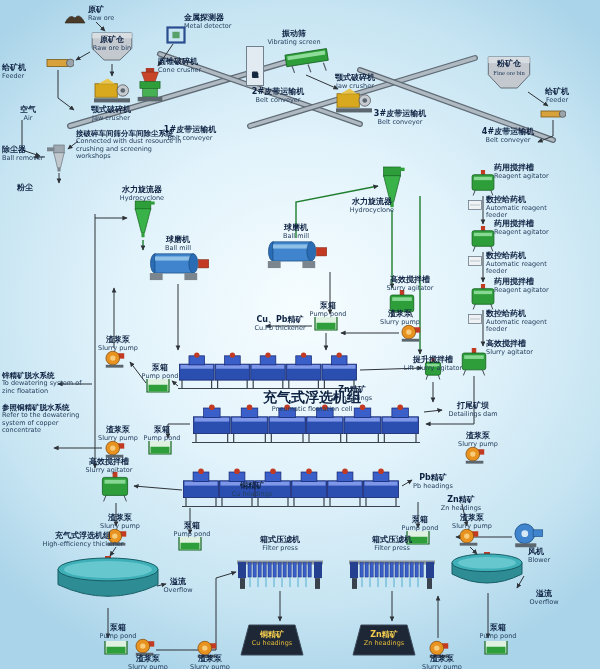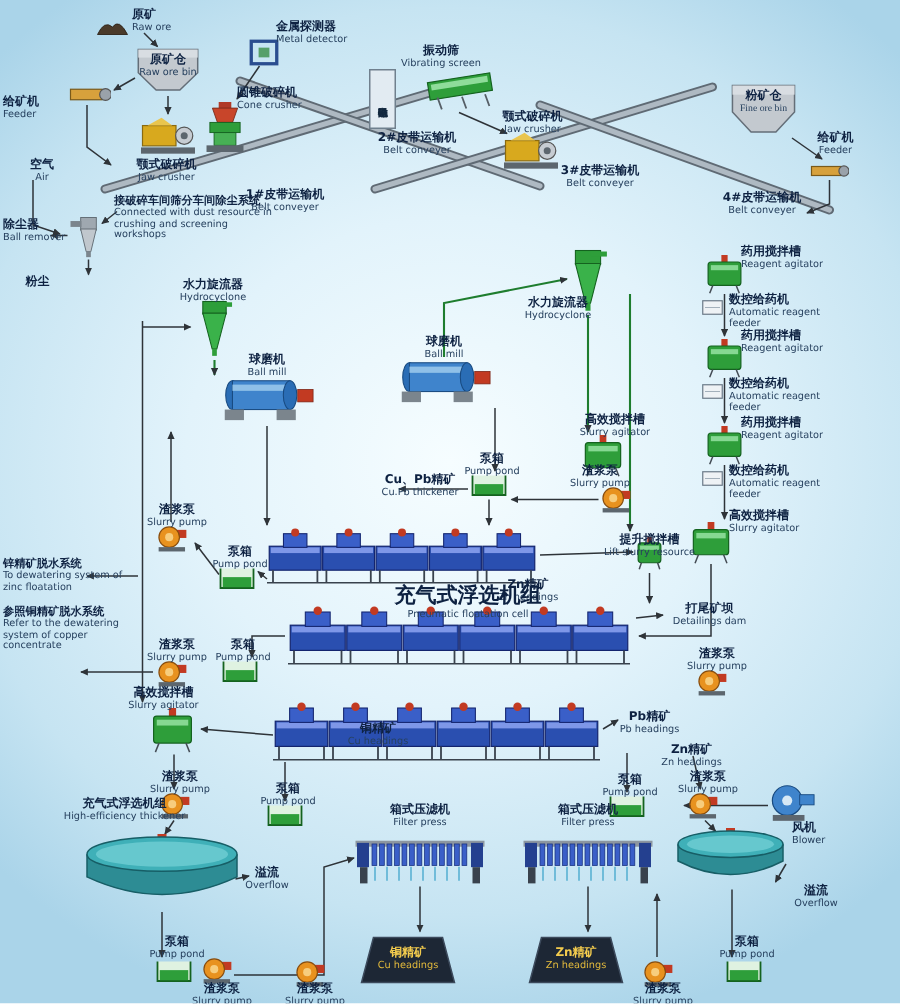--- a/index.html
+++ b/index.html
@@ -505,21 +505,21 @@
             <rect x="7.56" y="0" width="2.88" height="3.96" fill="#c23a22"></rect>
             <line x1="9" y1="3.96" x2="9" y2="9.9" stroke="#555" stroke-width="0.8"></line>
             <rect x="1.44" y="3.96" width="15.12" height="13.2" rx="2" fill="#2e9e3a" stroke="#14621f" stroke-width="0.8"></rect>
             <rect x="2.6999999999999997" y="5.720000000000001" width="12.6" height="2.8600000000000003" fill="#86d892"></rect>
             <line x1="3.6" y1="17.16" x2="2.16" y2="21.56" stroke="#444c55" stroke-width="1"></line>
             <line x1="14.4" y1="17.16" x2="15.84" y2="21.56" stroke="#444c55" stroke-width="1"></line>
           </svg>
         </div>
         <div class="lab" style="left: 400px; top: 344px; width: 66px; margin-top: 12px;">
           <span class="zh">提升搅拌槽</span>
-          <span class="en">Lift slurry resource</span>
+          <span class="en">Lift slurry agitator</span>
         </div>
       </div>
       <div>
         <div class="icon" style="left: 104px; top: 350px; width: 22px; height: 18px;">
           <svg viewBox="0 0 22 18" preserveAspectRatio="none">
             <rect x="13.64" y="3.2399999999999998" width="6.6" height="5.3999999999999995" fill="#c23a22"></rect>
             <circle cx="8.8" cy="8.1" r="6.84" fill="#e8921f" stroke="#8a4e0e" stroke-width="0.8"></circle>
             <circle cx="8.8" cy="8.1" r="2.6999999999999997" fill="#f7cd7d"></circle>
             <rect x="1.76" y="14.76" width="17.6" height="2.88" fill="#5c666e"></rect>
           </svg>

